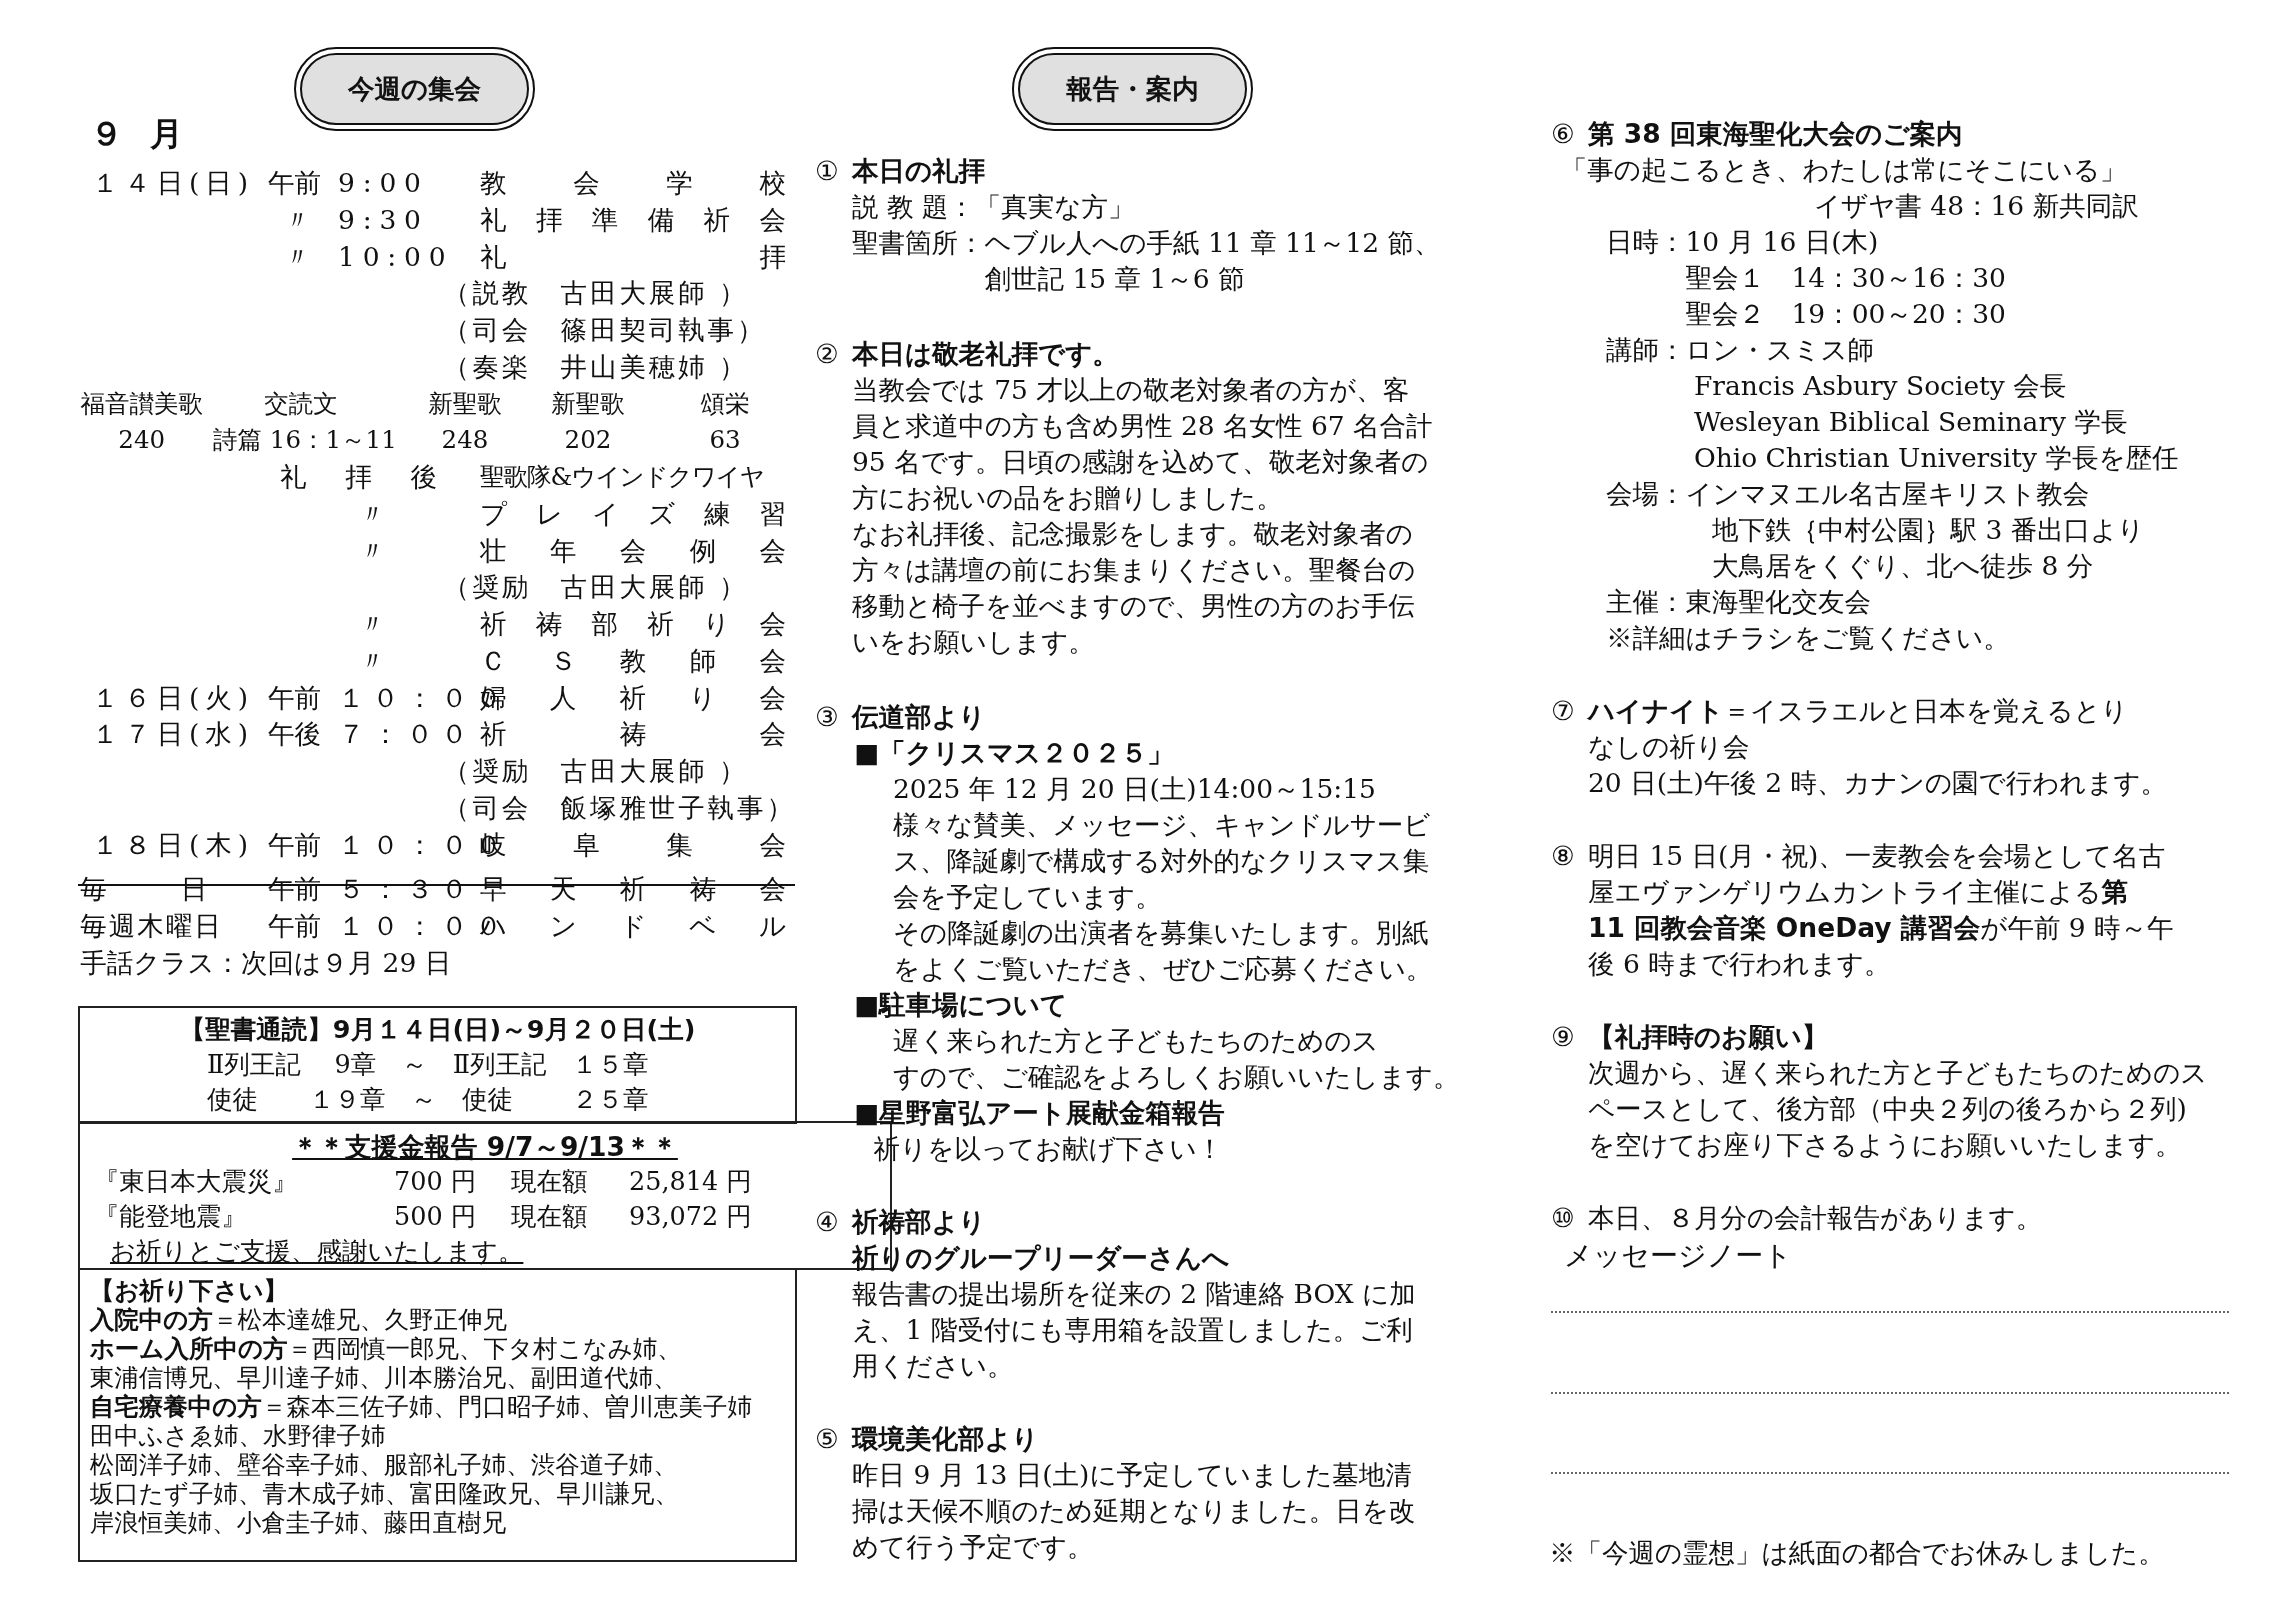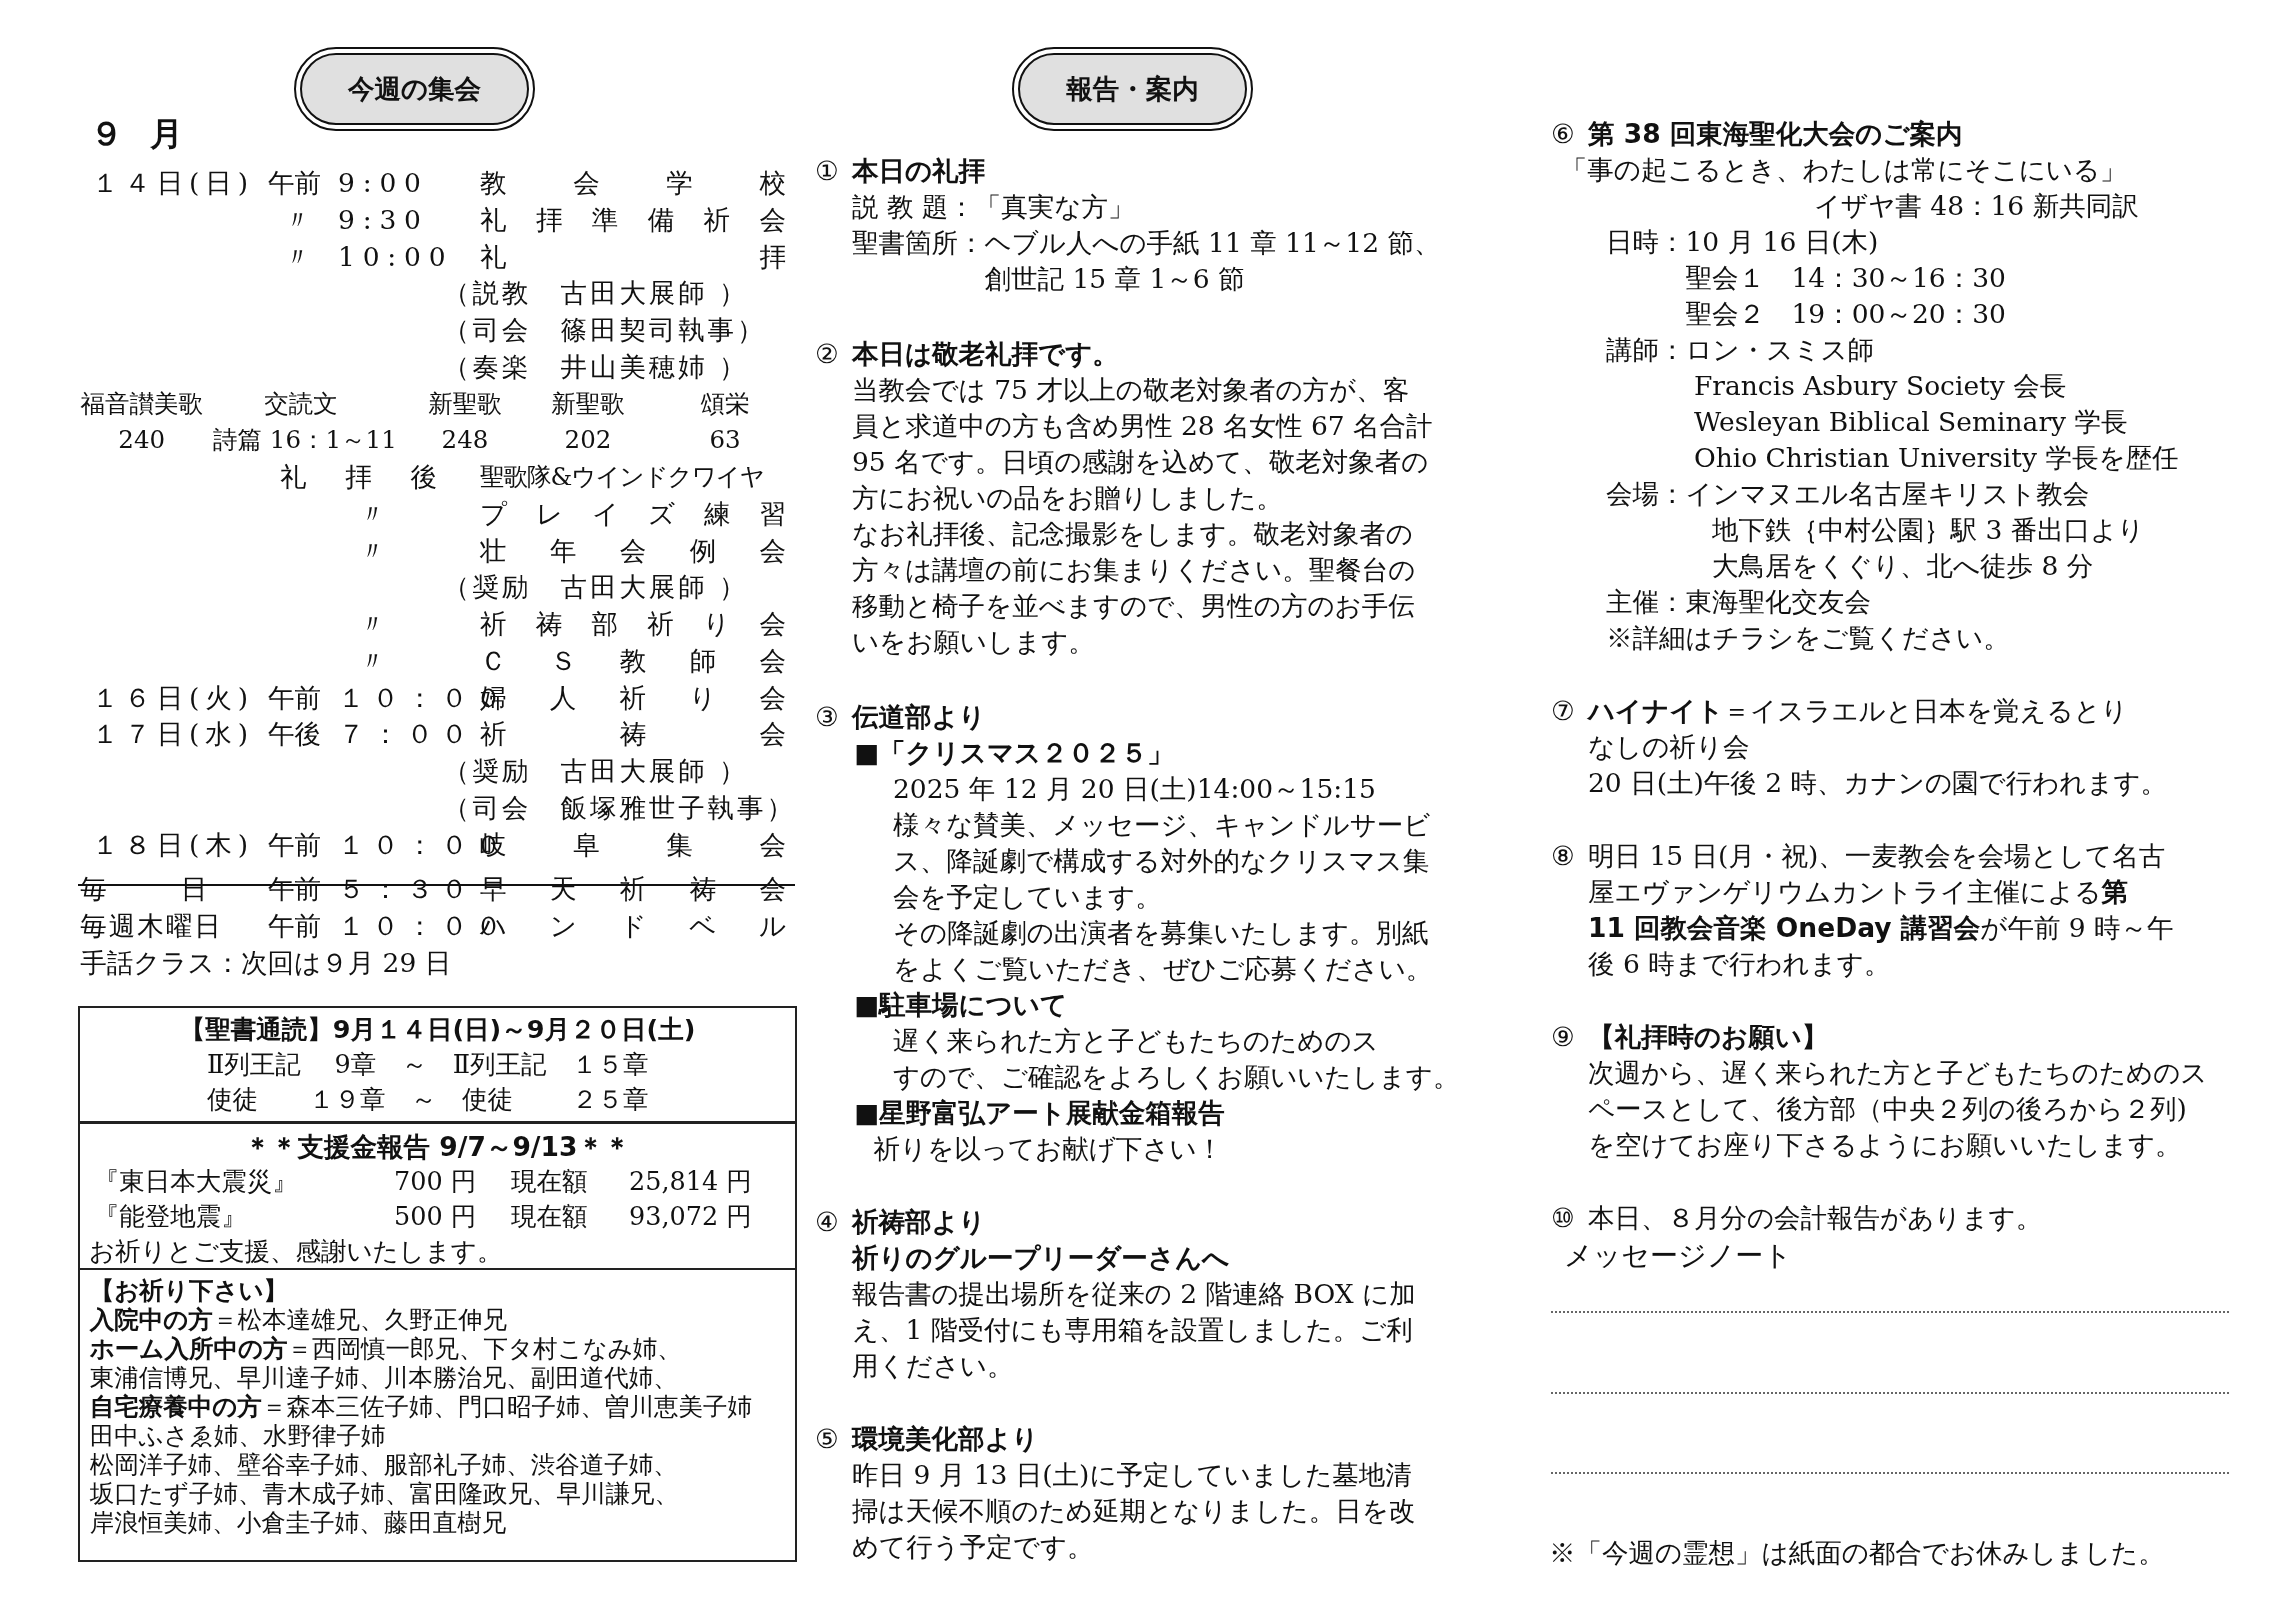--- a/index.html
+++ b/index.html
@@ -191,37 +191,37 @@
   </div>
 
 <div class="abs" style="left:78px;top:884px;width:717px;border-top:2.9px solid #111;"></div>
 
 <div class="box" style="left:78px;top:1006px;width:719px;height:118px;">
   <div class="boxline sans bold" style="text-align:center;margin-top:4px;font-size:25.5px;">【聖書通読】9月１４日(日)～9月２０日(土)</div>
   <div class="boxline" style="padding-left:127px;font-size:25.5px;">Ⅱ列王記　 9章　～　Ⅱ列王記　１５章</div>
   <div class="boxline" style="padding-left:127px;font-size:25.5px;">使徒　　１９章　～　使徒　　 ２５章</div>
 </div>
 
-<div class="box" style="left:78px;top:1121px;width:719px;height:149px;">
+<div class="box" style="left:78px;top:1121px;width:814px;height:149px;text-decoration:underline;">
   <div class="boxline sans bold" style="text-align:center;margin-top:5.9px;font-size:26.5px;">＊＊支援金報告 9/7～9/13＊＊</div>
   <div id="fund-rows">
       <div class="boxline" style="position:relative;height:35px;font-size:25.5px;">
         <span style="position:absolute;left:13.7px;">『東日本大震災』</span>
         <span style="position:absolute;left:314px;">700 円</span>
         <span style="position:absolute;left:431px;">現在額</span>
         <span style="position:absolute;left:549px;">25,814 円</span>
       </div>
       <div class="boxline" style="position:relative;height:35px;font-size:25.5px;">
         <span style="position:absolute;left:13.7px;text-align:center;">『能登地震』</span>
         <span style="position:absolute;left:314px;">500 円</span>
         <span style="position:absolute;left:431px;">現在額</span>
         <span style="position:absolute;left:549px;">93,072 円</span>
       </div>
     </div>
-  <div class="boxline" style="padding-left:9px;font-size:25.5px;">お祈りとご支援、感謝いたします。</div>
+  <div class="boxline" style="padding-left:30px;font-size:25.5px;">お祈りとご支援、感謝いたします。</div>
 </div>
 
 <div class="box" style="left:78px;top:1268px;width:719px;height:294px;padding:5.9px 9.8px;">
   <div class="boxline sans bold" style="font-size:24.5px;line-height:29px;">【お祈り下さい】</div>
   <div id="prayer-groups" style="font-size:24.5px;">
       <div class="boxline" style="line-height:29px;"><span class="sans bold">入院中の方</span><span>＝松本達雄兄、久野正伸兄</span></div>
       <div class="boxline" style="line-height:29px;"><span class="sans bold">ホーム入所中の方</span><span>＝西岡慎一郎兄、下タ村こなみ姉、</span></div>
       <div class="boxline" style="line-height:29px;"><span>東浦信博兄、早川達子姉、川本勝治兄、副田道代姉、</span></div>
       <div class="boxline" style="line-height:29px;"><span class="sans bold">自宅療養中の方</span><span>＝森本三佐子姉、門口昭子姉、曽川恵美子姉</span></div>
       <div class="boxline" style="line-height:29px;"><span>田中ふさゑ姉、水野律子姉</span></div>

